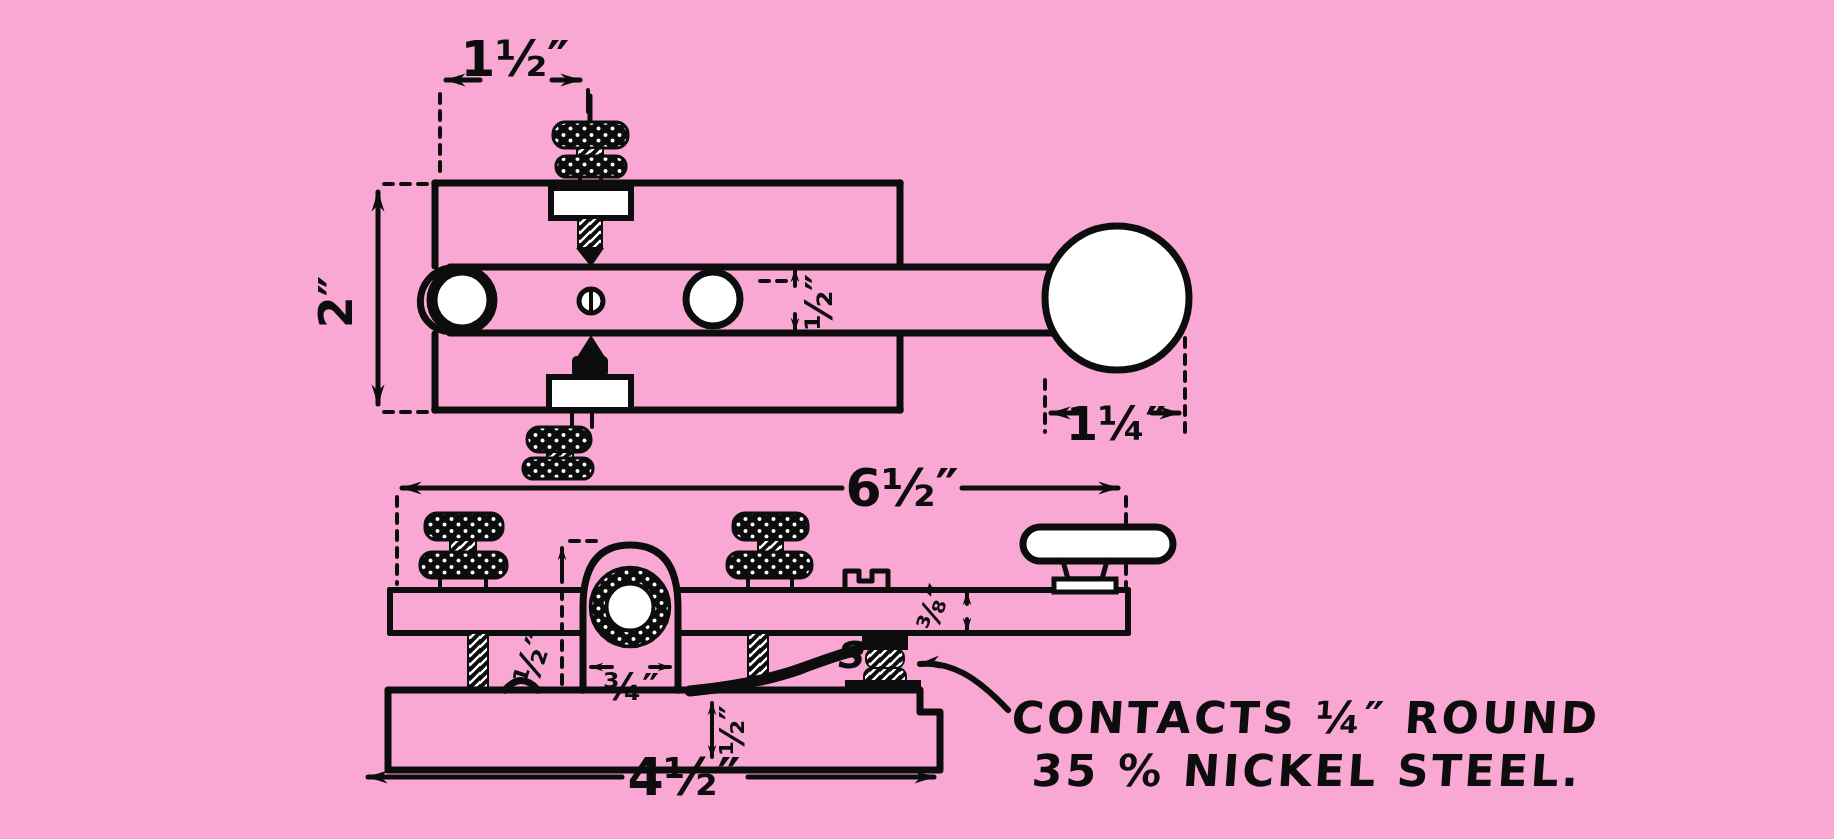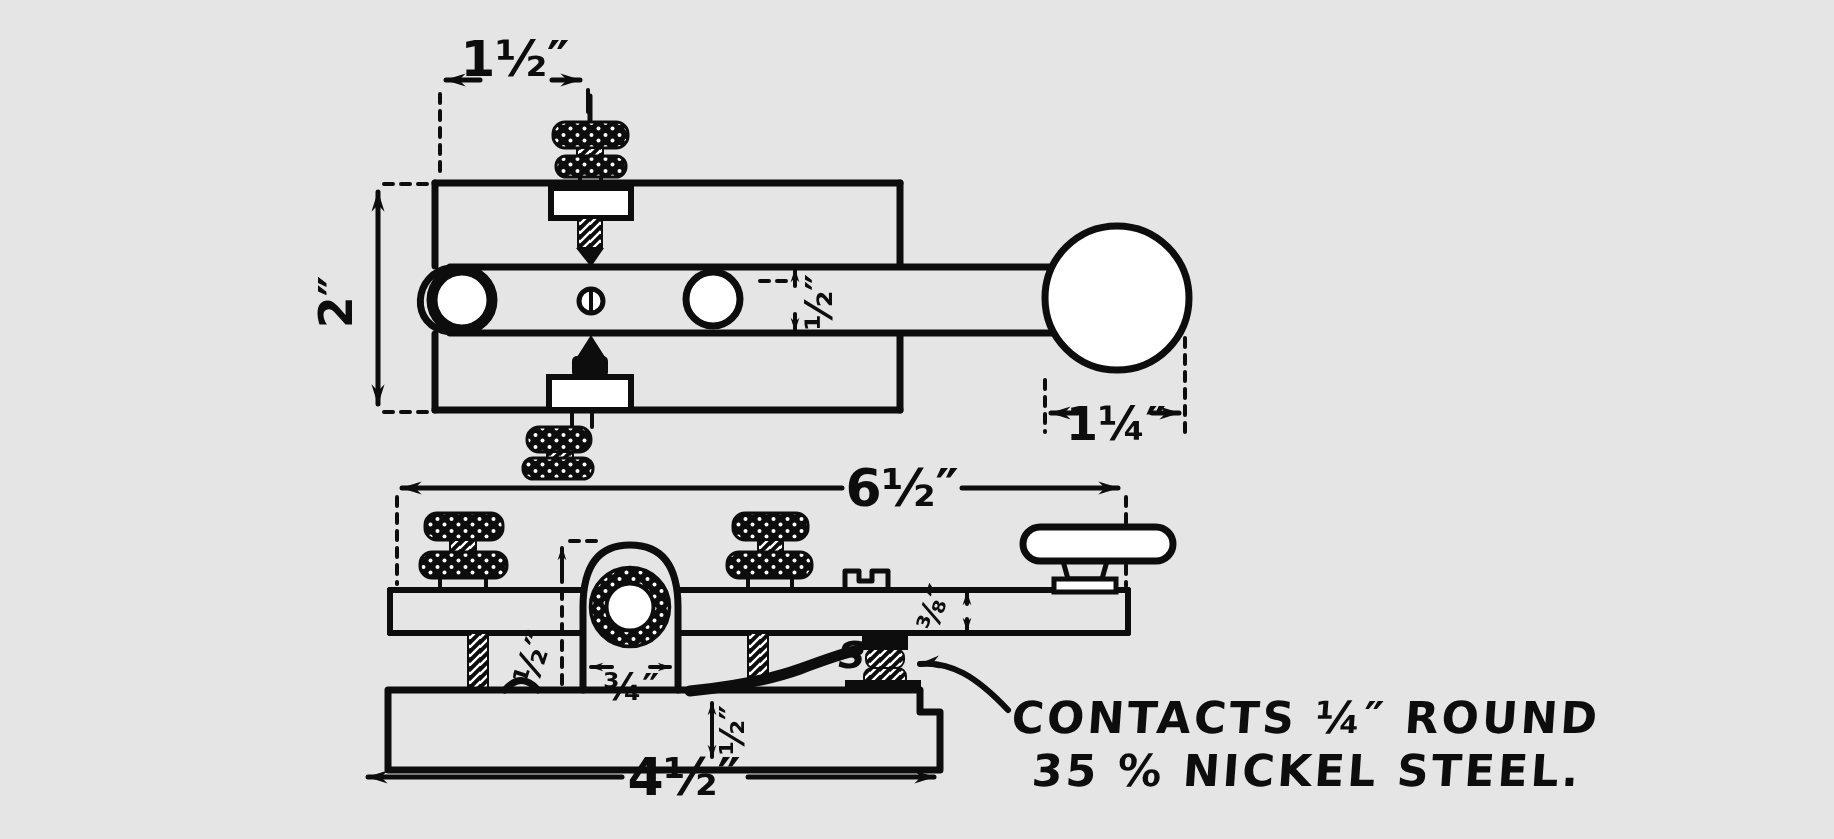--- a/index.html
+++ b/index.html
@@ -1,16 +1,16 @@
 <!DOCTYPE html>
 <html><head>
 <meta charset="utf-8">
 <style>
   html,body{margin:0;padding:0;background:#ffffff;}
-  .canvas{position:relative;width:1834px;height:839px;background:#e5e5e5;overflow:hidden;}
+  .canvas{position:relative;width:1834px;height:839px;background:#f9a8d4;overflow:hidden;}
   svg{display:block;}
   .ink{stroke:#0d0d0d;fill:none;stroke-linecap:round;stroke-linejoin:round;}
   .w7{stroke-width:7;} .w6{stroke-width:6;} .w5{stroke-width:5;} .w4{stroke-width:4;} .w11{stroke-width:11;}
   .dashs{stroke-dasharray:9 8;}
   .lbl{font-family:"DejaVu Sans",sans-serif;font-weight:bold;fill:#0d0d0d;}
   .mid{text-anchor:middle;}
 </style>
 </head>
 <body>
 

